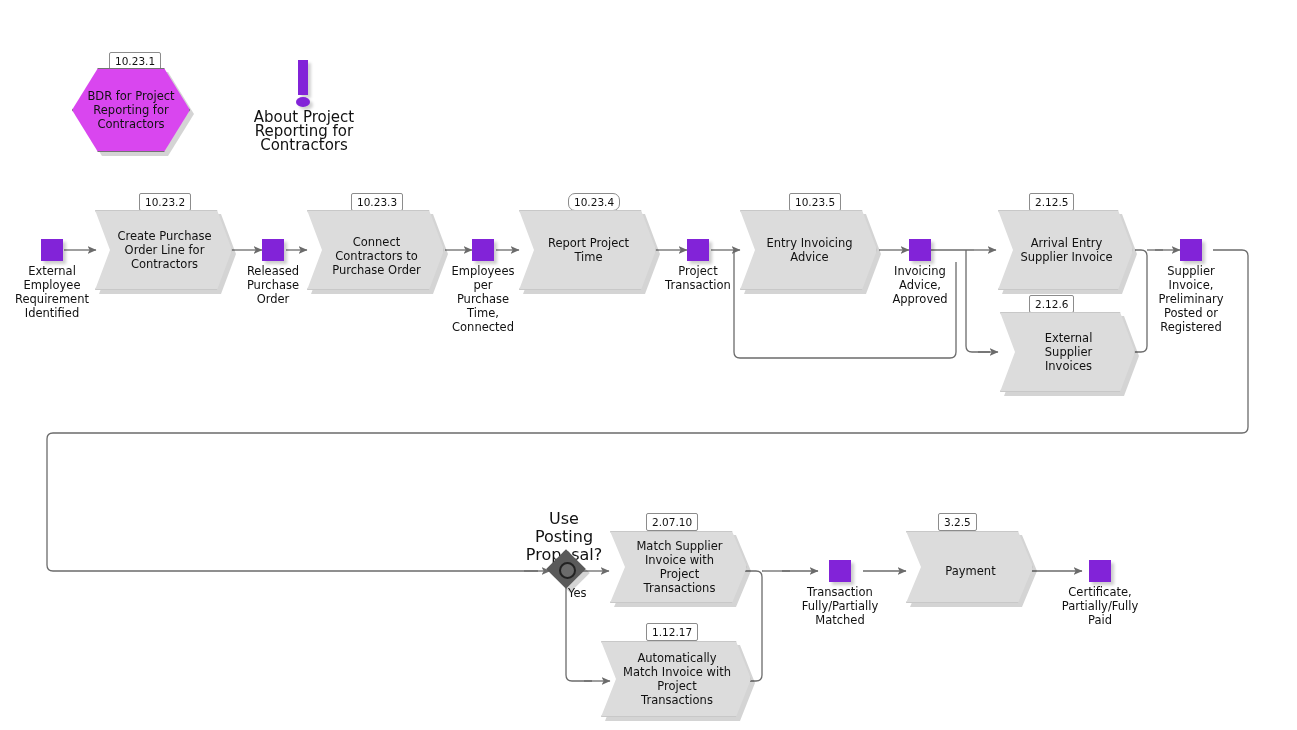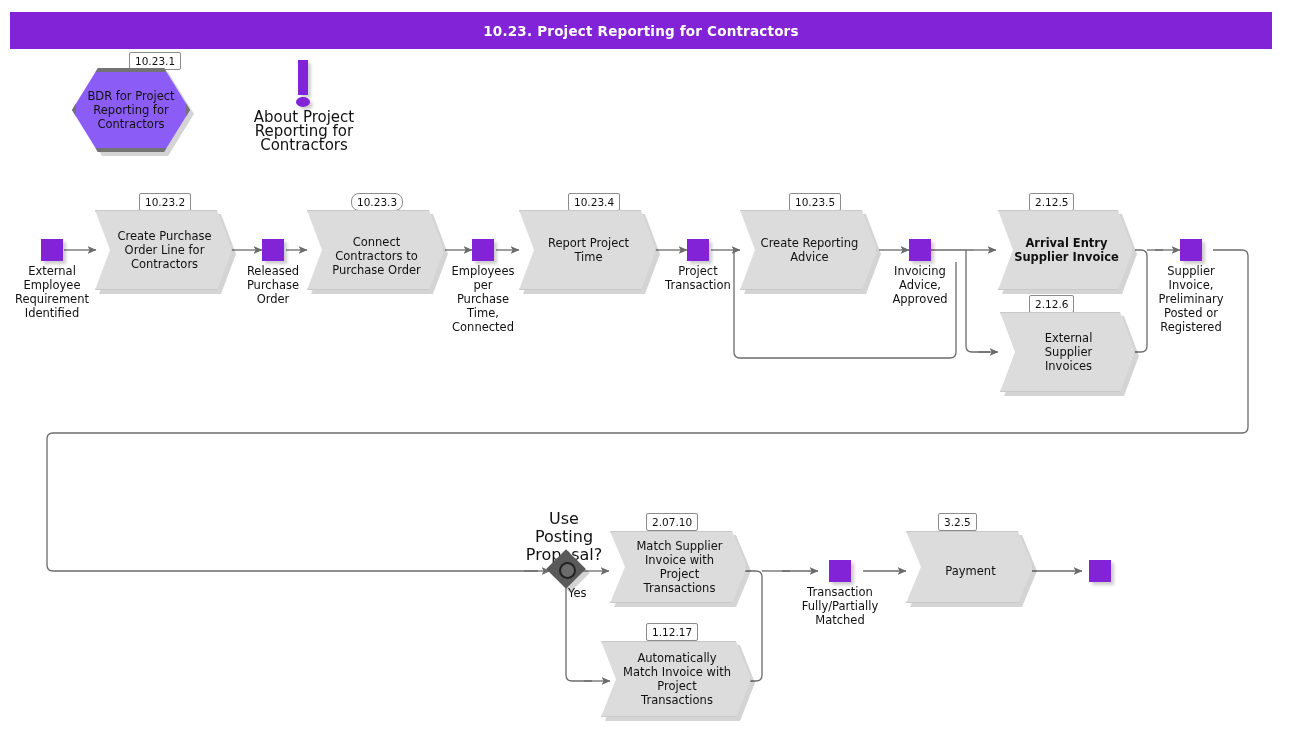--- a/index.html
+++ b/index.html
@@ -33,21 +33,21 @@
     padding-left:14px;padding-right:12px;box-sizing:border-box;
   }
   .chev-shadow{
     position:absolute;background:rgba(0,0,0,.17);
     clip-path:polygon(0% 0%, calc(100% - 15px) 0%, 100% 50%, calc(100% - 15px) 100%, 0% 100%, 15px 50%);
   }
   .chev-label{pointer-events:none;white-space:pre-line;}
 
   
   .hex{
-    position:absolute;background:#8b5cf6;border:4px solid #737373;box-sizing:border-box;
+    position:absolute;background:#d946ef;border:1px solid #737373;box-sizing:border-box;
     clip-path:polygon(22% 0%, 78% 0%, 100% 50%, 78% 100%, 22% 100%, 0% 50%);
     display:flex;align-items:center;justify-content:center;text-align:center;
     font-size:11.5px;line-height:14px;color:#111;
   }
   .hex-shadow{
     position:absolute;background:rgba(0,0,0,.17);
     clip-path:polygon(22% 0%, 78% 0%, 100% 50%, 78% 100%, 22% 100%, 0% 50%);
   }
 
   
@@ -98,23 +98,20 @@
   .note-label{
     position:absolute;text-align:center;font-size:15px;line-height:14px;
     color:#111;white-space:pre-line;
   }
 </style>
 </head>
 <body>
 
 <div id="canvas">
 
-  <div class="titlebar">
-    <span>10.23. Project Reporting for Contractors</span>
-  </div>
 
   <svg id="svg-layer" viewBox="0 0 1297 730" xmlns="http://www.w3.org/2000/svg">
     <defs>
       <marker id="arrow" markerWidth="9" markerHeight="8" refX="8.5" refY="4" orient="auto" markerUnits="userSpaceOnUse">
         <path d="M0,0 L9,4 L0,8 L2.2,4 Z" fill="#6b6b6b"></path>
       </marker>
     </defs>
     <g stroke="#6b6b6b" stroke-width="1.3" fill="none" stroke-linejoin="round">
 
       <line x1="64" y1="250" x2="96" y2="250" marker-end="url(#arrow)"></line>
@@ -150,21 +147,21 @@
       <path d="M745,571 L756,571 Q762,571 762,577 L762,675 Q762,681 756,681 L747,681"></path>
       <path d="M762,571 L790,571"></path>
       <line x1="782" y1="571" x2="818" y2="571" marker-end="url(#arrow)"></line>
 
       <line x1="863" y1="571" x2="906" y2="571" marker-end="url(#arrow)"></line>
 
       <line x1="1032" y1="571" x2="1082" y2="571" marker-end="url(#arrow)"></line>
     </g>
   </svg>
 
-  <div class="idtag" style="left:109px;top:52px;margin-left:20px;">10.23.1</div>
+  <div class="idtag" style="left:109px;top:52px;">10.23.1</div>
   <div class="hex-shadow" style="left:76px;top:72px;width:118px;height:84px;"></div>
   <div class="hex" style="left:72px;top:68px;width:118px;height:84px;">
     <span class="chev-label" style="white-space: pre-line;">BDR for Project
 Reporting for
 Contractors</span>
   </div>
 
   <div class="excl-bar" style="left:298px;top:60px;width:10px;height:35px;"></div>
   <div class="excl-dot" style="left:296px;top:97px;width:14px;height:10px;"></div>
   <div class="note-label" style="left: 234px; top: 110px; width: 140px; white-space: pre-line;">About Project
@@ -183,61 +180,61 @@
     <span class="chev-label" style="white-space: pre-line;">Create Purchase
 Order Line for
 Contractors</span>
   </div>
 
   <div class="sq" style="left:262px;top:239px;"></div>
   <div class="sq-label" style="left: 225px; top: 264px; width: 96px; white-space: pre-line;">Released
 Purchase
 Order</div>
 
-  <div class="idtag" style="left:351px;top:193px;border-radius:8px;">10.23.3</div>
+  <div class="idtag" style="left:351px;top:193px;">10.23.3</div>
   <div class="chev-shadow" style="left:311px;top:214px;width:137px;height:80px;"></div>
   <div class="chev" style="left:307px;top:210px;width:137px;height:80px;">
     <span class="chev-label" style="white-space: pre-line; margin-top: 11px;">Connect
 Contractors to
 Purchase Order</span>
   </div>
 
   <div class="sq" style="left:472px;top:239px;"></div>
   <div class="sq-label" style="left: 437px; top: 264px; width: 92px; white-space: pre-line;">Employees
 per
 Purchase
 Time,
 Connected</div>
 
-  <div class="idtag" style="left:568px;top:193px;">10.23.4</div>
+  <div class="idtag" style="left:568px;top:193px;border-radius:7px;">10.23.4</div>
   <div class="chev-shadow" style="left:523px;top:214px;width:137px;height:80px;"></div>
   <div class="chev" style="left:519px;top:210px;width:137px;height:80px;">
     <span class="chev-label" style="white-space: pre-line;">Report Project
 Time</span>
   </div>
 
   <div class="sq" style="left:687px;top:239px;"></div>
   <div class="sq-label" style="left: 650px; top: 264px; width: 96px; white-space: pre-line;">Project
 Transaction</div>
 
   <div class="idtag" style="left:789px;top:193px;">10.23.5</div>
   <div class="chev-shadow" style="left:744px;top:214px;width:137px;height:80px;"></div>
   <div class="chev" style="left:740px;top:210px;width:137px;height:80px;">
-    <span class="chev-label" style="white-space: pre-line;">Create Reporting
+    <span class="chev-label" style="white-space: pre-line;">Entry Invoicing
 Advice</span>
   </div>
 
   <div class="sq" style="left:909px;top:239px;"></div>
   <div class="sq-label" style="left: 874px; top: 264px; width: 92px; white-space: pre-line;">Invoicing
 Advice,
 Approved</div>
 
   <div class="idtag" style="left:1029px;top:193px;">2.12.5</div>
   <div class="chev-shadow" style="left:1002px;top:214px;width:135px;height:80px;"></div>
-  <div class="chev" style="left:998px;top:210px;width:135px;height:80px;font-weight:bold;">
+  <div class="chev" style="left:998px;top:210px;width:135px;height:80px;">
     <span class="chev-label" style="white-space: pre-line;">Arrival Entry
 Supplier Invoice</span>
   </div>
 
   <div class="idtag" style="left:1029px;top:295px;">2.12.6</div>
   <div class="chev-shadow" style="left:1004px;top:316px;width:135px;height:80px;"></div>
   <div class="chev" style="left:1000px;top:312px;width:135px;height:80px;">
     <span class="chev-label" style="white-space: pre-line;">External
 Supplier
 Invoices</span>
@@ -280,14 +277,17 @@
 Fully/Partially
 Matched</div>
 
   <div class="idtag" style="left:938px;top:513px;">3.2.5</div>
   <div class="chev-shadow" style="left:910px;top:535px;width:127px;height:72px;"></div>
   <div class="chev" style="left:906px;top:531px;width:127px;height:72px;">
     <span class="chev-label" style="white-space: pre-line; margin-top: 8px;">Payment</span>
   </div>
 
   <div class="sq" style="left:1089px;top:560px;"></div>
+  <div class="sq-label" style="left: 1044px; top: 585px; width: 112px; white-space: pre-line;">Certificate,
+Partially/Fully
+Paid</div>
 
 </div>
 
 </body></html>

